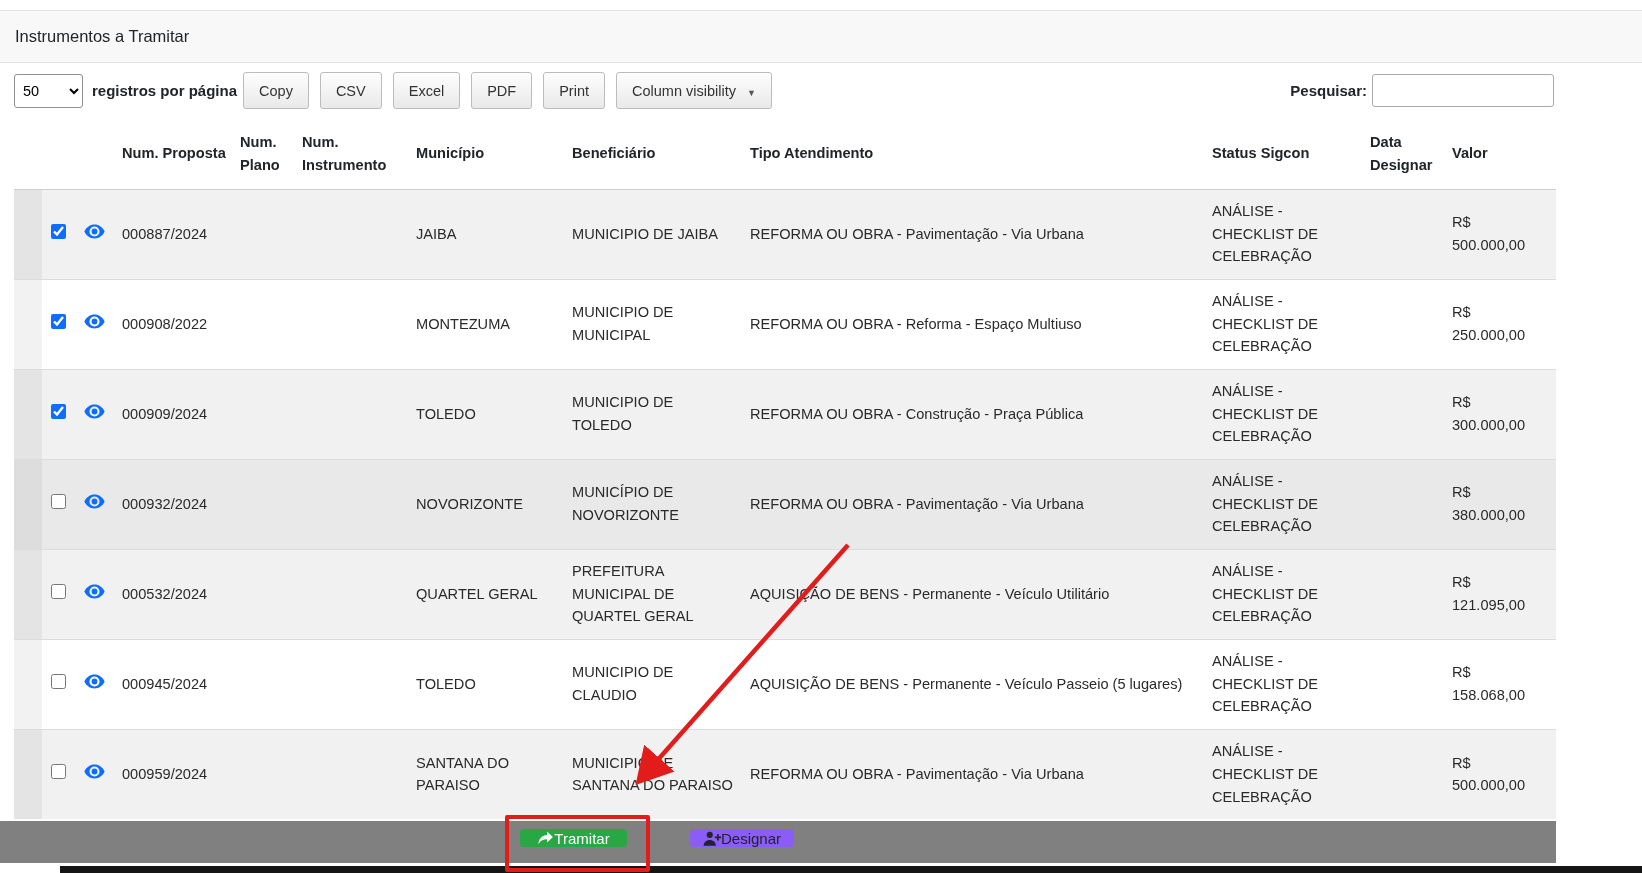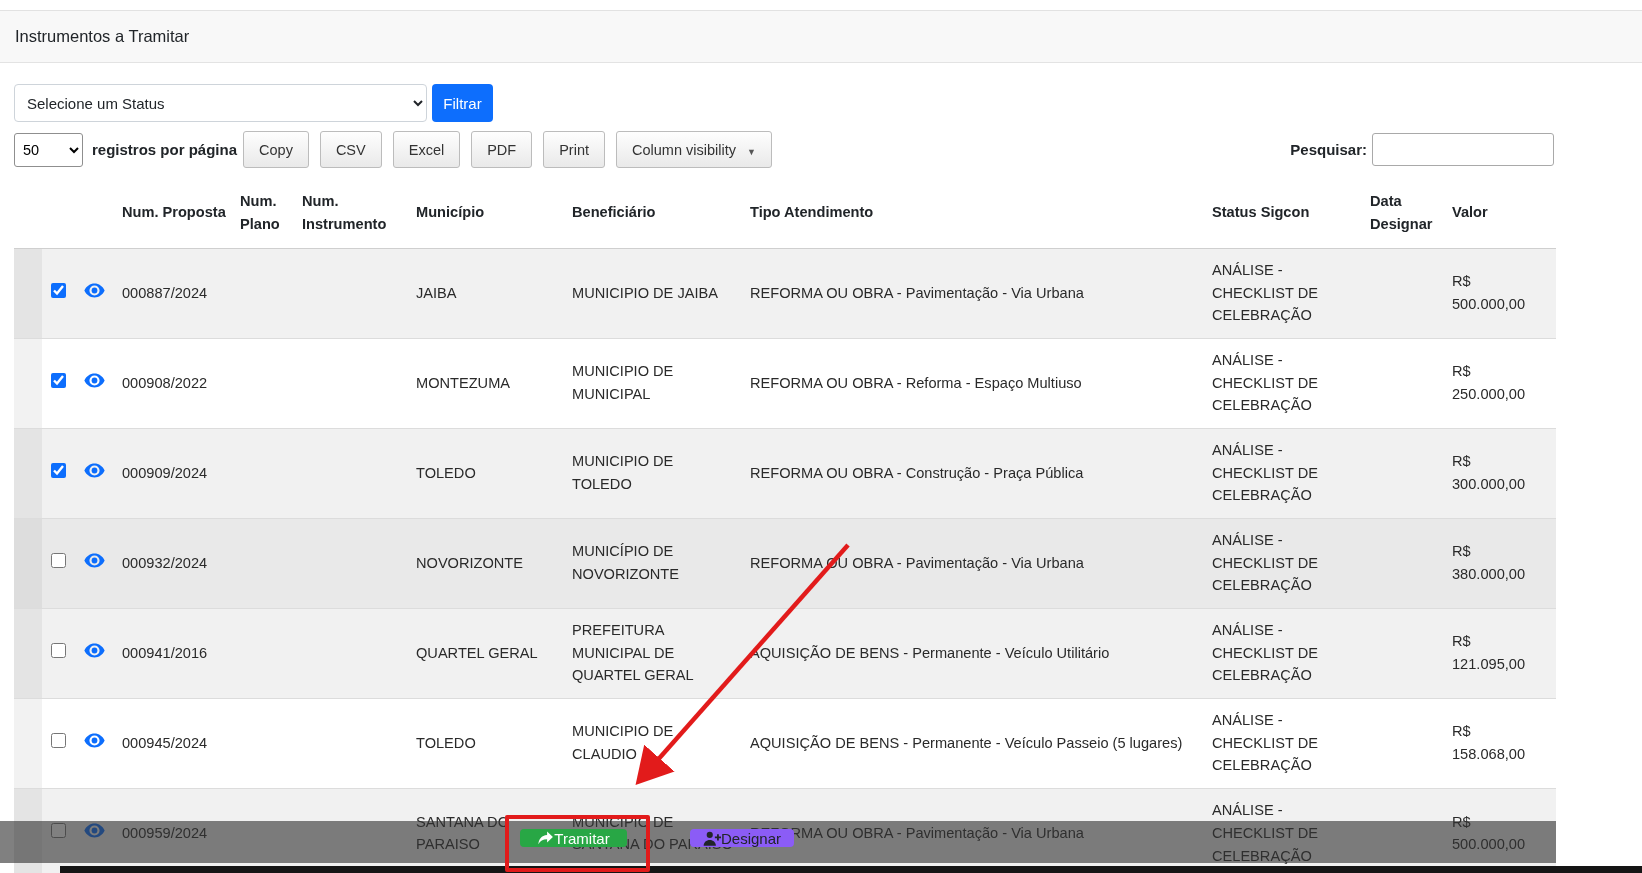--- a/index.html
+++ b/index.html
@@ -69,26 +69,20 @@
 <body>
 
 <div class="top-strip"></div>
 
 <div class="card-header">
   <h1>Instrumentos a Tramitar</h1>
 </div>
 
 <div class="content">
 
-  <div class="filter-row">
-    <select class="status-select">
-      <option>Selecione um Status</option>
-    </select>
-    <button class="btn-filtrar">Filtrar</button>
-  </div>
 
   <div class="toolbar-row">
     <select class="len-select">
       <option>50</option>
     </select>
     <span class="len-label">registros por página</span>
     <button class="dt-btn first">Copy</button>
     <button class="dt-btn">CSV</button>
     <button class="dt-btn">Excel</button>
     <button class="dt-btn">PDF</button>
@@ -237,21 +231,21 @@
       <input type="checkbox" style="">
     </td>
     <td>
       <span class="eye-btn">
         <svg width="21" height="15" viewBox="0 0 24 16">
           <path fill-rule="evenodd" d="M12 0C7 0 2.6 3.1.4 8 2.6 12.9 7 16 12 16s9.4-3.1 11.6-8C21.4 3.1 17 0 12 0zm0 13.8A5.8 5.8 0 1 1 12 2.2a5.8 5.8 0 0 1 0 11.6z" fill="#0d6efd"></path>
           <circle cx="12" cy="8" r="3.3" fill="#0d6efd"></circle>
         </svg>
       </span>
     </td>
-    <td>000941/2016</td>
+    <td>000532/2024</td>
     <td></td>
     <td></td>
     <td>QUARTEL GERAL</td>
     <td>PREFEITURA MUNICIPAL DE QUARTEL GERAL</td>
     <td>AQUISIÇÃO DE BENS - Permanente - Veículo Utilitário</td>
     <td>ANÁLISE - CHECKLIST DE CELEBRAÇÃO</td>
     <td></td>
     <td>R$ 121.095,00</td>
   </tr>
 

